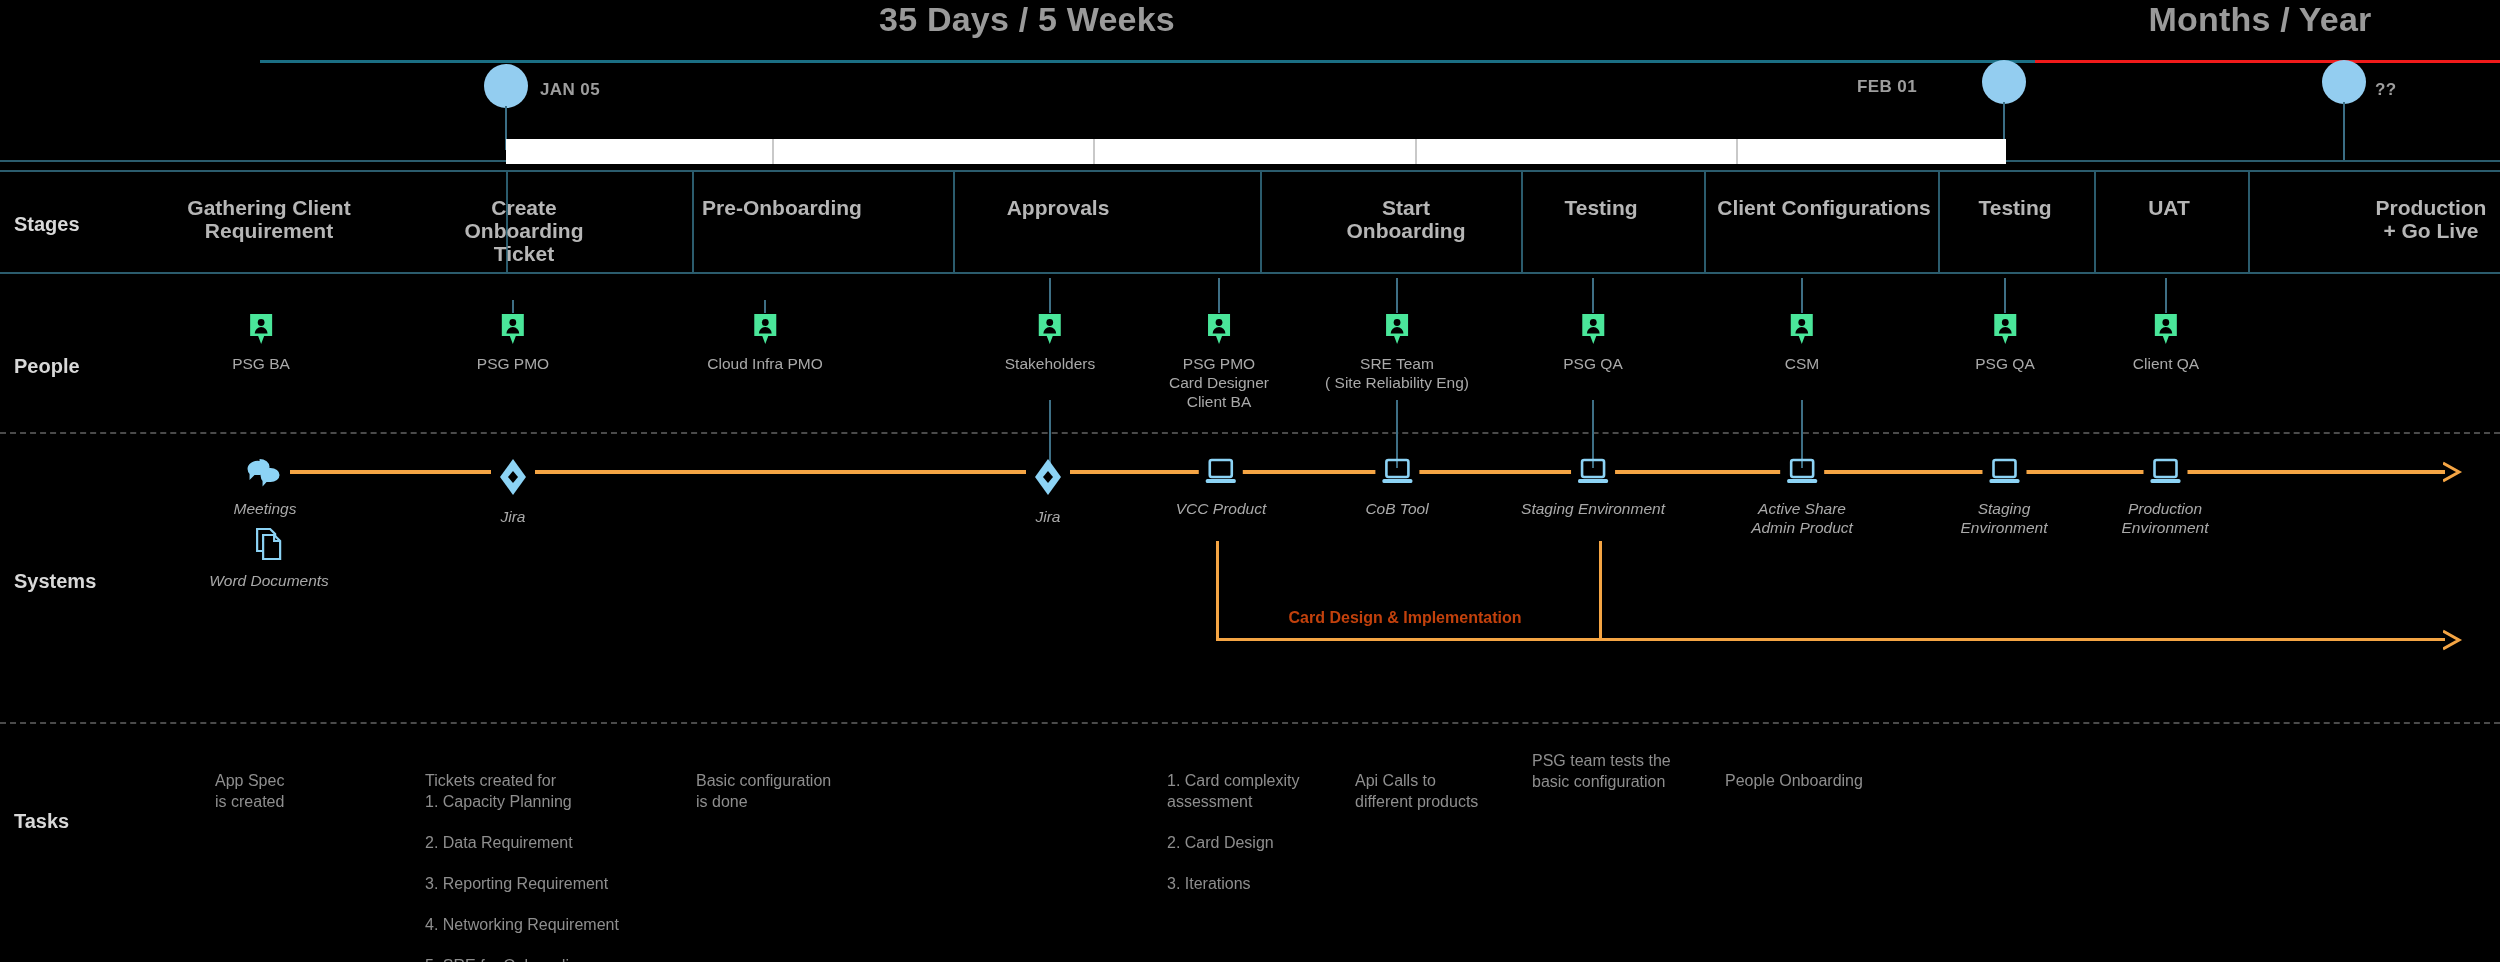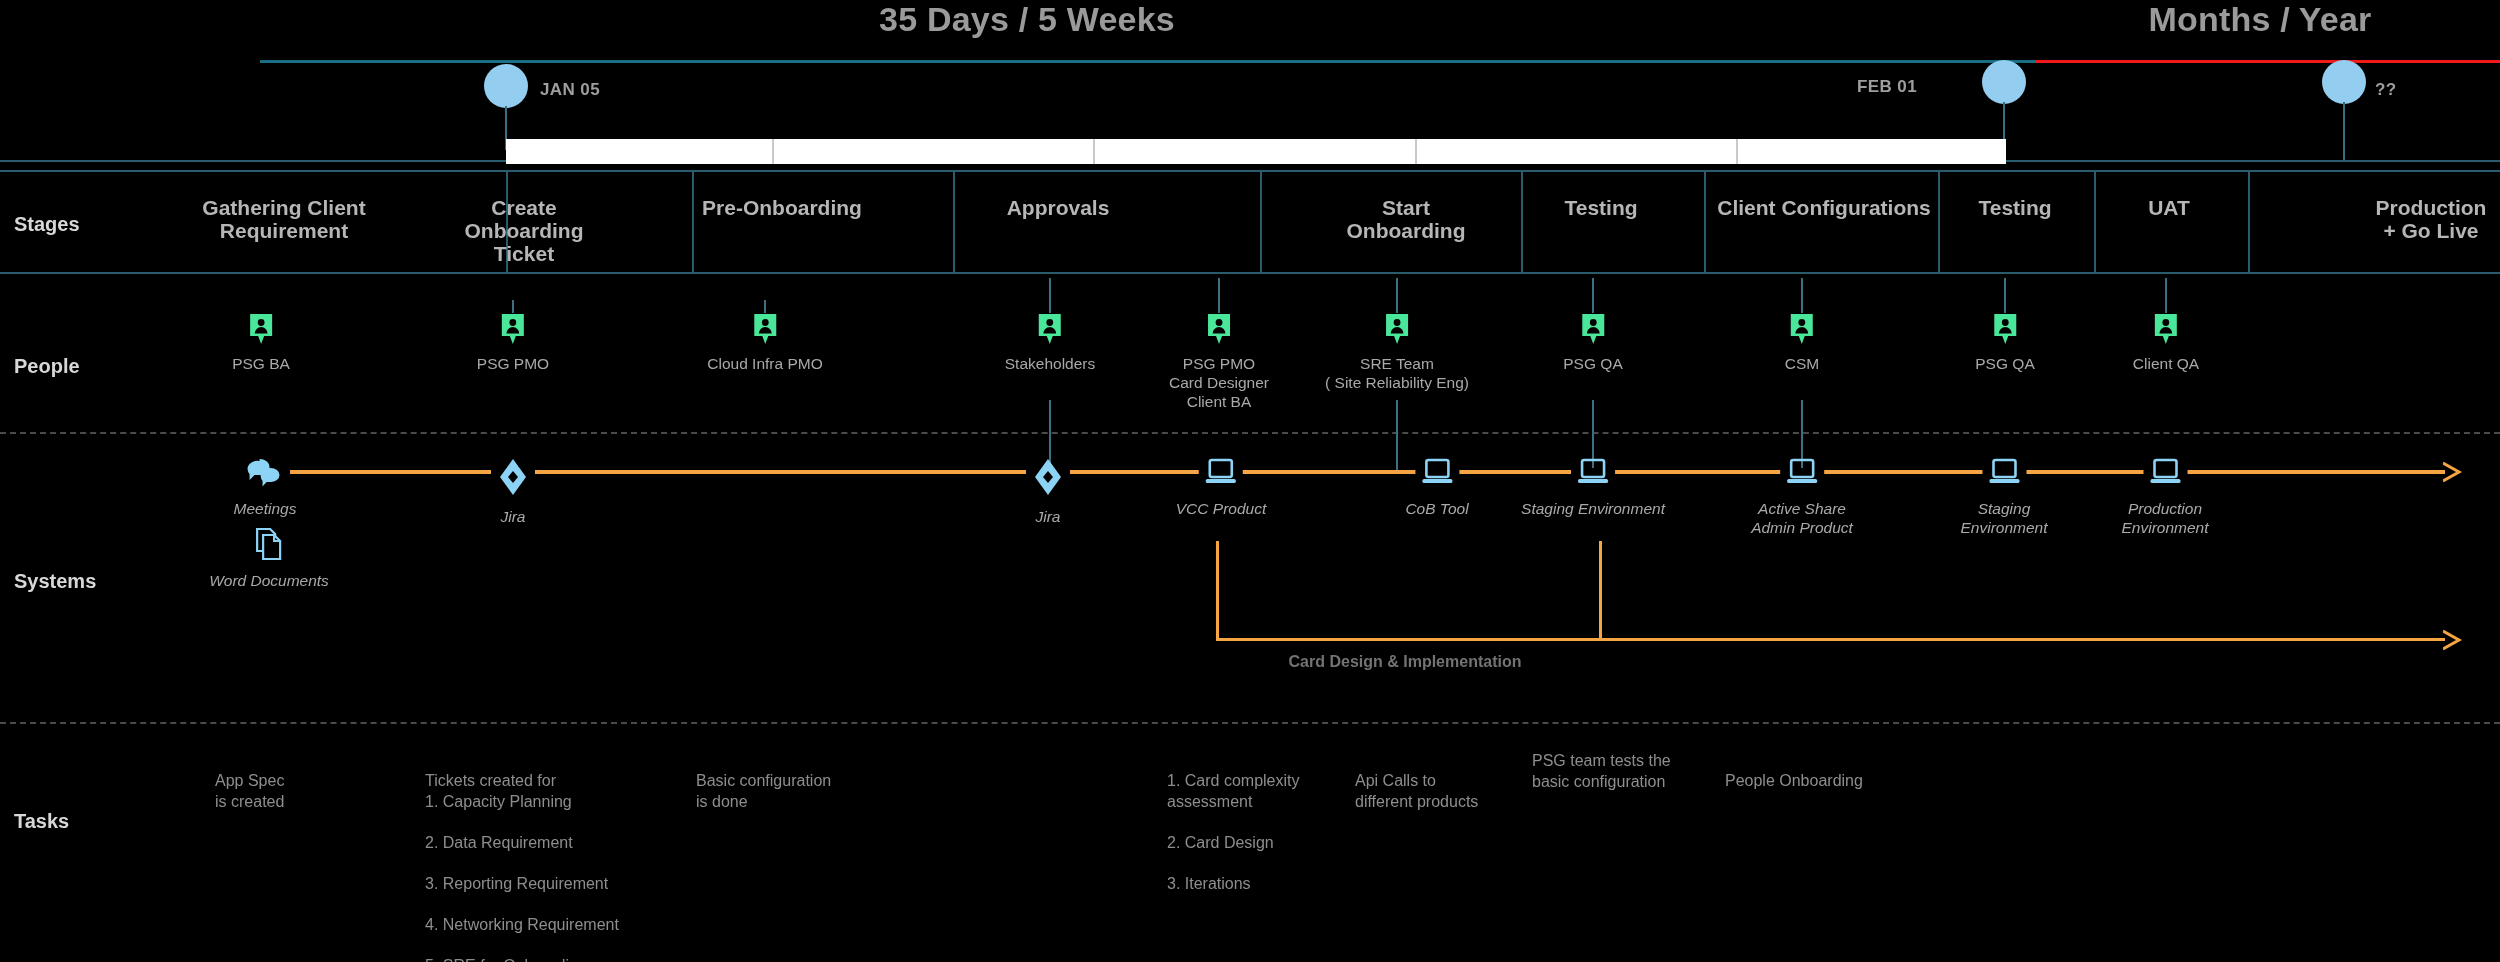--- a/index.html
+++ b/index.html
@@ -154,26 +154,25 @@
     width: 3px;
     background: #f5a544;
   }
   .bracket-h {
     position: absolute;
     height: 3px;
     background: #f5a544;
   }
   .bracket-label {
     position: absolute;
-    color: #737373;
+    color: #c2410c;
     font-size: 16px;
     font-weight: bold;
     white-space: nowrap;
     transform: translateX(-50%);
-    margin-top: 44px;
   }
 
   
   .task-col {
     position: absolute;
     color: #8e8e8e;
     font-size: 16px;
     line-height: 21px;
     white-space: pre-line;
     margin-top: 20px;
@@ -231,21 +230,21 @@
       <div class="tick-v" style="left: 2094px; top: 170px; height: 102px;"></div>
       <div class="tick-v" style="left: 2248px; top: 170px; height: 102px;"></div>
     </div>
 
   <div class="row-label" style="left:14px; top:213px;">Stages</div>
   <div class="row-label" style="left:14px; top:355px;">People</div>
   <div class="row-label" style="left:14px; top:570px;">Systems</div>
   <div class="row-label" style="left:14px; top:810px;">Tasks</div>
 
   <div id="stages-group">
-      <div class="stage-label" style="left: 284px; top: 196px;">Gathering Client
+      <div class="stage-label" style="left: 269px; top: 196px;">Gathering Client
 Requirement</div>
       <div class="stage-label" style="left: 524px; top: 196px;">Create
 Onboarding
 Ticket</div>
       <div class="stage-label" style="left: 782px; top: 196px;">Pre-Onboarding</div>
       <div class="stage-label" style="left: 1058px; top: 196px;">Approvals</div>
       <div class="stage-label" style="left: 1406px; top: 196px;">Start
 Onboarding</div>
       <div class="stage-label" style="left: 1601px; top: 196px;">Testing</div>
       <div class="stage-label" style="left: 1824px; top: 196px;">Client Configurations</div>
@@ -389,21 +388,21 @@
         <span class="slabel">Jira</span>
       </div>
       <div class="sys-node" style="left: 1221px; top: 457px;">
         <div style="position:absolute;left:50%;top:11px;transform:translateX(-50%);width:44px;height:8px;background:#000;"></div>
         <div style="position:relative;"><svg width="34" height="32" viewBox="0 0 34 32">
     <rect x="6" y="3" width="22" height="17" rx="2" fill="none" stroke="#8cd3f5" stroke-width="2.6"></rect>
     <rect x="2" y="22" width="30" height="4" rx="1.6" fill="#8cd3f5"></rect>
   </svg></div>
         <span class="slabel">VCC Product</span>
       </div>
-      <div class="sys-node" style="left: 1397px; top: 457px; margin-left: 40px;">
+      <div class="sys-node" style="left: 1397px; top: 457px;">
         <div style="position:absolute;left:50%;top:11px;transform:translateX(-50%);width:44px;height:8px;background:#000;"></div>
         <div style="position:relative;"><svg width="34" height="32" viewBox="0 0 34 32">
     <rect x="6" y="3" width="22" height="17" rx="2" fill="none" stroke="#8cd3f5" stroke-width="2.6"></rect>
     <rect x="2" y="22" width="30" height="4" rx="1.6" fill="#8cd3f5"></rect>
   </svg></div>
         <span class="slabel">CoB Tool</span>
       </div>
       <div class="sys-node" style="left: 1593px; top: 457px;">
         <div style="position:absolute;left:50%;top:11px;transform:translateX(-50%);width:44px;height:8px;background:#000;"></div>
         <div style="position:relative;"><svg width="34" height="32" viewBox="0 0 34 32">

